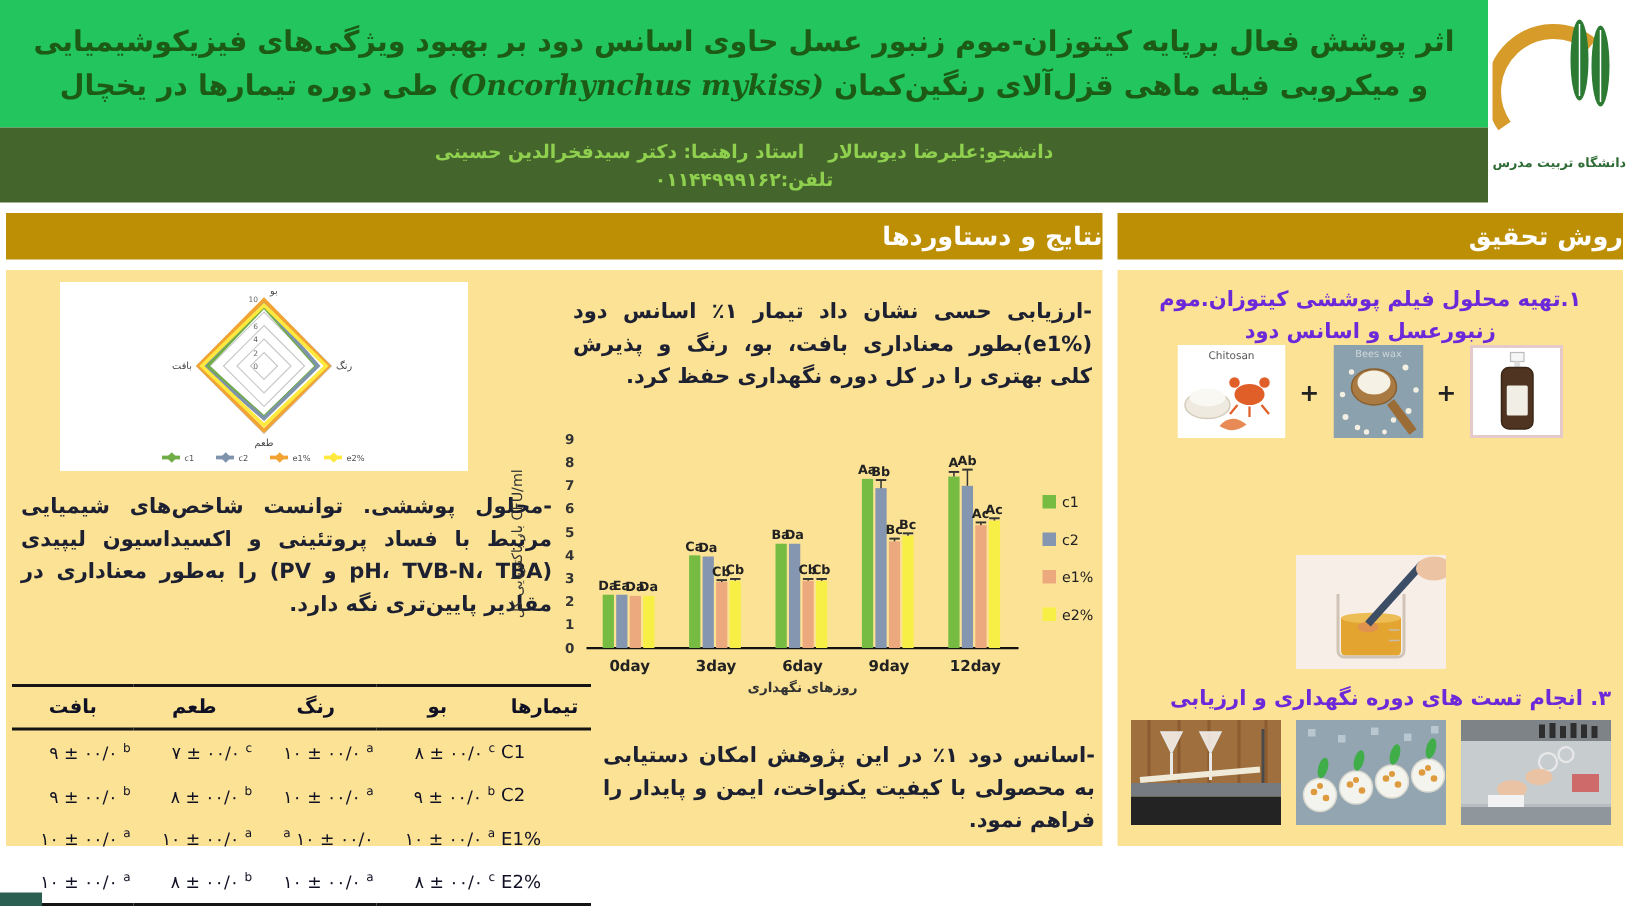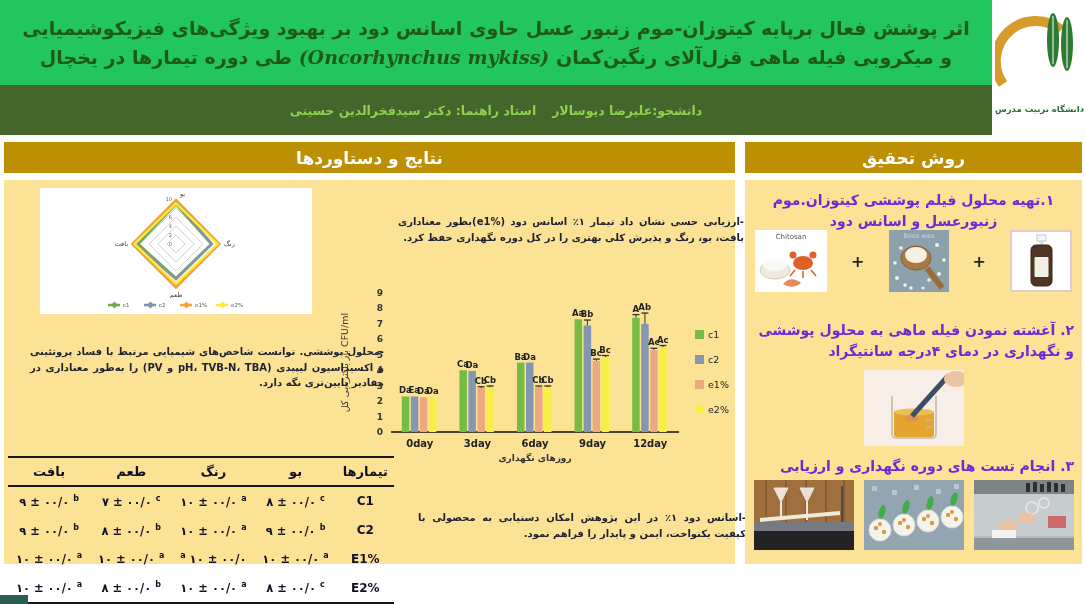--- a/index.html
+++ b/index.html
@@ -12,49 +12,49 @@
   .latin{font-family:"DejaVu Serif",serif;font-style:italic;font-weight:bold}
   .contact{position:absolute;left:0;top:85px;width:992px;height:50px;background:#44662c;
            color:#8fd04e;font-weight:bold;font-size:12.5px;display:flex;flex-direction:column;
            justify-content:center;gap:4px;text-align:center}
   .contact-line{display:flex;justify-content:center;align-items:center;gap:16px}
   .c-mail{color:#2f7fd6;text-decoration:underline;font-weight:bold}
   .logo-box{position:absolute;left:992px;top:0;width:95px;height:142px;background:#fff;text-align:center}
   .logo-text{font-size:8.5px;color:#2e6b34;font-weight:bold;margin-top:-4px}
   
   .gold{position:absolute;top:142px;height:31px;background:#bd8f04;color:#fff;font-weight:bold;
-        font-size:17px;display:flex;align-items:center;justify-content:center}
+        font-size:17px;display:flex;align-items:center;justify-content:flex-end}
   .gold.gl{left:4px;width:731px}
   .gold.gr{left:745px;width:337px}
   
   .panel{position:absolute;top:180px;height:384px;background:#fbe295}
   .panel.lp{left:4px;width:731px}
   .panel.rp{left:745px;width:337px}
   .radar-box{position:absolute;left:36px;top:8px;width:272px;height:126px;background:#fff}
-  .bullet{position:absolute;margin:16px;font-weight:bold;color:#1c2030;font-size:10px;
+  .bullet{position:absolute;margin:0;font-weight:bold;color:#1c2030;font-size:14px;
           line-height:1.55;text-align:justify;text-align-last:right}
   .b1{left:378px;top:18px;width:346px}
   .b2{left:10px;top:148px;width:354px}
   .b3{left:398px;top:314px;width:328px}
   .bar-box{position:absolute;left:332px;top:102px}
   .table-box{position:absolute;left:4px;top:276px;width:386px}
   table{width:100%;border-collapse:collapse;border-top:2px solid #151515;
         border-bottom:2px solid #151515;color:#101024}
   th{border-bottom:2px solid #151515;padding:6px 2px;font-size:13px;color:#101024}
-  td{padding:7px 2px;text-align:center;font-weight:bold;font-size:11.5px}
+  td{padding:7px 2px;font-weight:normal;font-size:11.5px}
   td sup,th sup{font-size:8px}
   .tname{font-size:12px}
   
   .step{position:absolute;margin:0;right:8px;left:8px;font-weight:bold;color:#6d28d9;
         font-size:14px;line-height:1.5}
   .s1{top:10px;text-align:center}
   .s2{top:140px;text-align:right}
   .s3{top:276px;text-align:right}
   .ingredients{position:absolute;top:50px;left:0;width:100%;display:flex;align-items:center;
-               justify-content:center;gap:24px}
+               justify-content:center;gap:9px}
   .plus{font-size:16px;font-weight:bold;color:#222}
   .beaker-row{position:absolute;top:190px;left:0;width:100%;text-align:center}
   .tests-row{position:absolute;top:300px;left:0;width:100%;display:flex;justify-content:center;gap:10px}
   .corner-strip{position:absolute;left:0;top:595px;width:28px;height:9px;background:#2b5f51}
   svg{display:block}
 </style>
 </head>
 <body>
 
 <div>
@@ -68,20 +68,21 @@
         <span>طی دوره تیمارها در یخچال</span>
       </div>
     </div>
   </div>
 
   <div class="contact">
     <div class="contact-line" dir="rtl">
       <span>دانشجو:علیرضا دیوسالار</span>
       <span>استاد راهنما: دکتر سیدفخرالدین حسینی</span>
     </div>
+    <div>تلفن:۰۱۱۴۴۹۹۹۱۶۲</div>
   </div>
 
   <div class="logo-box">
     <svg width="90" height="104" viewBox="0 0 90 104" style="margin:4px auto 0">
       <path d="M8,80 A40,40 0 0 1 66,26" fill="none" stroke="#d79b2a" stroke-width="10"></path>
       <ellipse cx="58" cy="36" rx="6" ry="27" fill="#2d7a33"></ellipse>
       <ellipse cx="72" cy="40" rx="6" ry="27" fill="#2d7a33"></ellipse>
       <line x1="58" y1="12" x2="58" y2="60" stroke="#fff" stroke-width="1"></line>
       <line x1="72" y1="16" x2="72" y2="64" stroke="#fff" stroke-width="1"></line>
     </svg>
@@ -309,21 +310,20 @@
       <span class="plus">+</span>
       <svg width="62" height="62" viewBox="0 0 62 62">
         <rect x="1" y="1" width="60" height="60" fill="#ffffff" stroke="#e6caca" stroke-width="2"></rect>
         <rect x="27" y="5" width="9" height="6" fill="#f5f5f5" stroke="#bbbbbb" stroke-width="0.8"></rect>
         <rect x="29.5" y="11" width="4" height="4" fill="#dddddd"></rect>
         <rect x="21" y="15" width="21" height="41" rx="5" fill="#4f3421" stroke="#3a2617"></rect>
         <rect x="24.5" y="27" width="14" height="20" rx="1" fill="#f1eee6"></rect>
       </svg>
     </div>
 
-    <p class="step s2" dir="rtl">۲. آغشته نمودن فیله ماهی به محلول پوششی و نگهداری در دمای ۴درجه سانتیگراد</p>
 
     <div class="beaker-row">
       <svg width="100" height="76" viewBox="0 0 100 76" style="display:inline-block">
         <rect x="0" y="0" width="100" height="76" fill="#f7efe7"></rect>
         <path d="M30,42 h40 v22 a3,3 0 0 1 -3,3 h-34 a3,3 0 0 1 -3,-3 z" fill="#e3a52f"></path>
         <ellipse cx="50" cy="42" rx="20" ry="3.5" fill="#edbd55"></ellipse>
         <path d="M28,26 v38 a4,4 0 0 0 4,4 h36 a4,4 0 0 0 4,-4 v-38" fill="none" stroke="#cfc4b6" stroke-width="2"></path>
         <line x1="62" y1="50" x2="69" y2="50" stroke="#c9bcab" stroke-width="1"></line>
         <line x1="62" y1="57" x2="69" y2="57" stroke="#c9bcab" stroke-width="1"></line>
         <ellipse cx="48" cy="48" rx="7" ry="3.5" fill="#e0934f"></ellipse>

